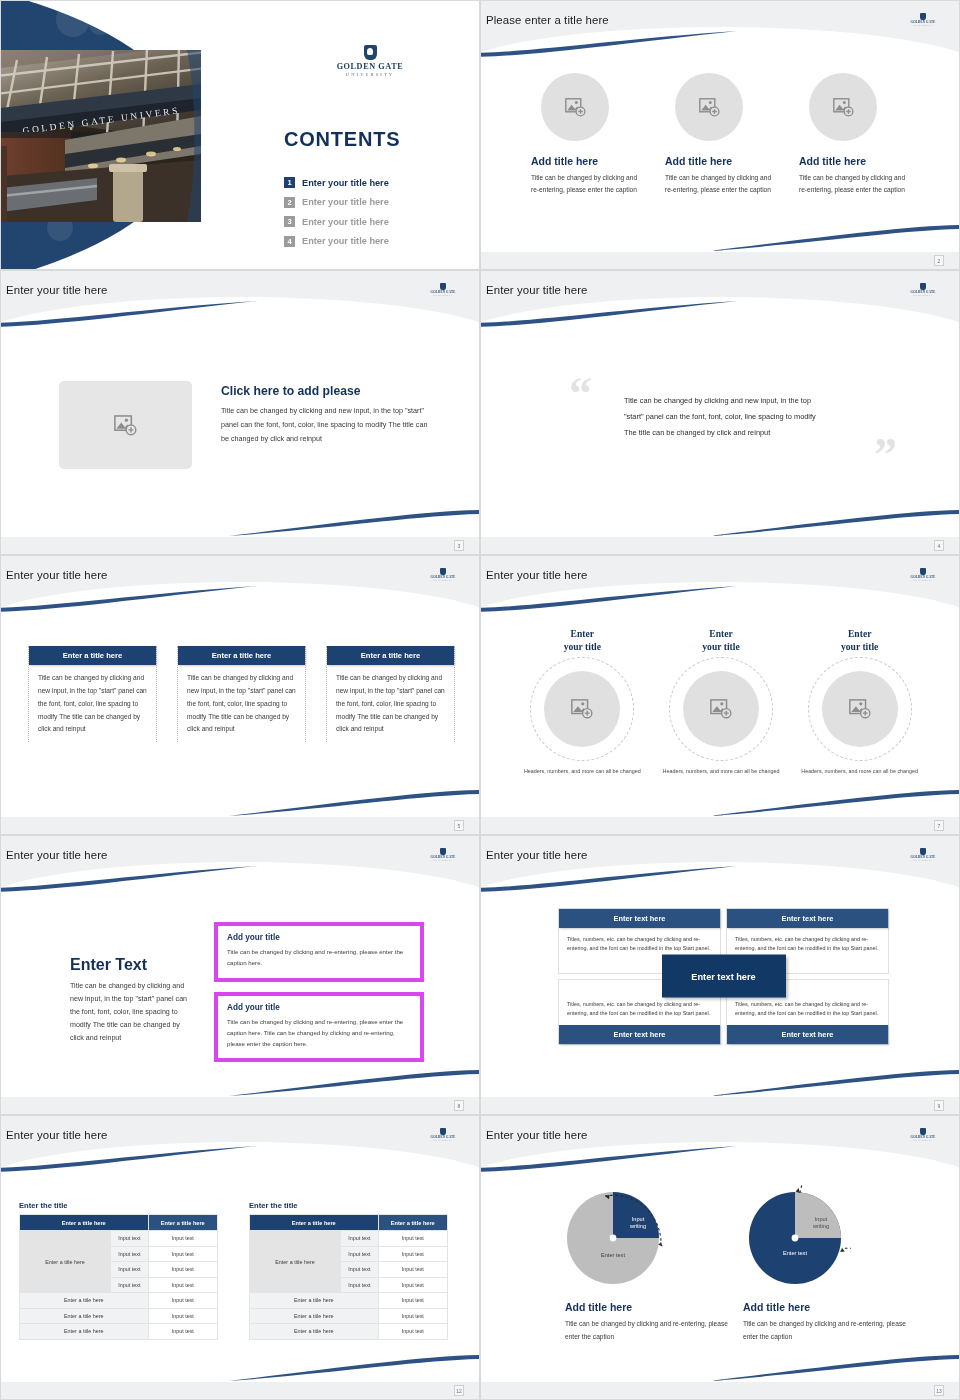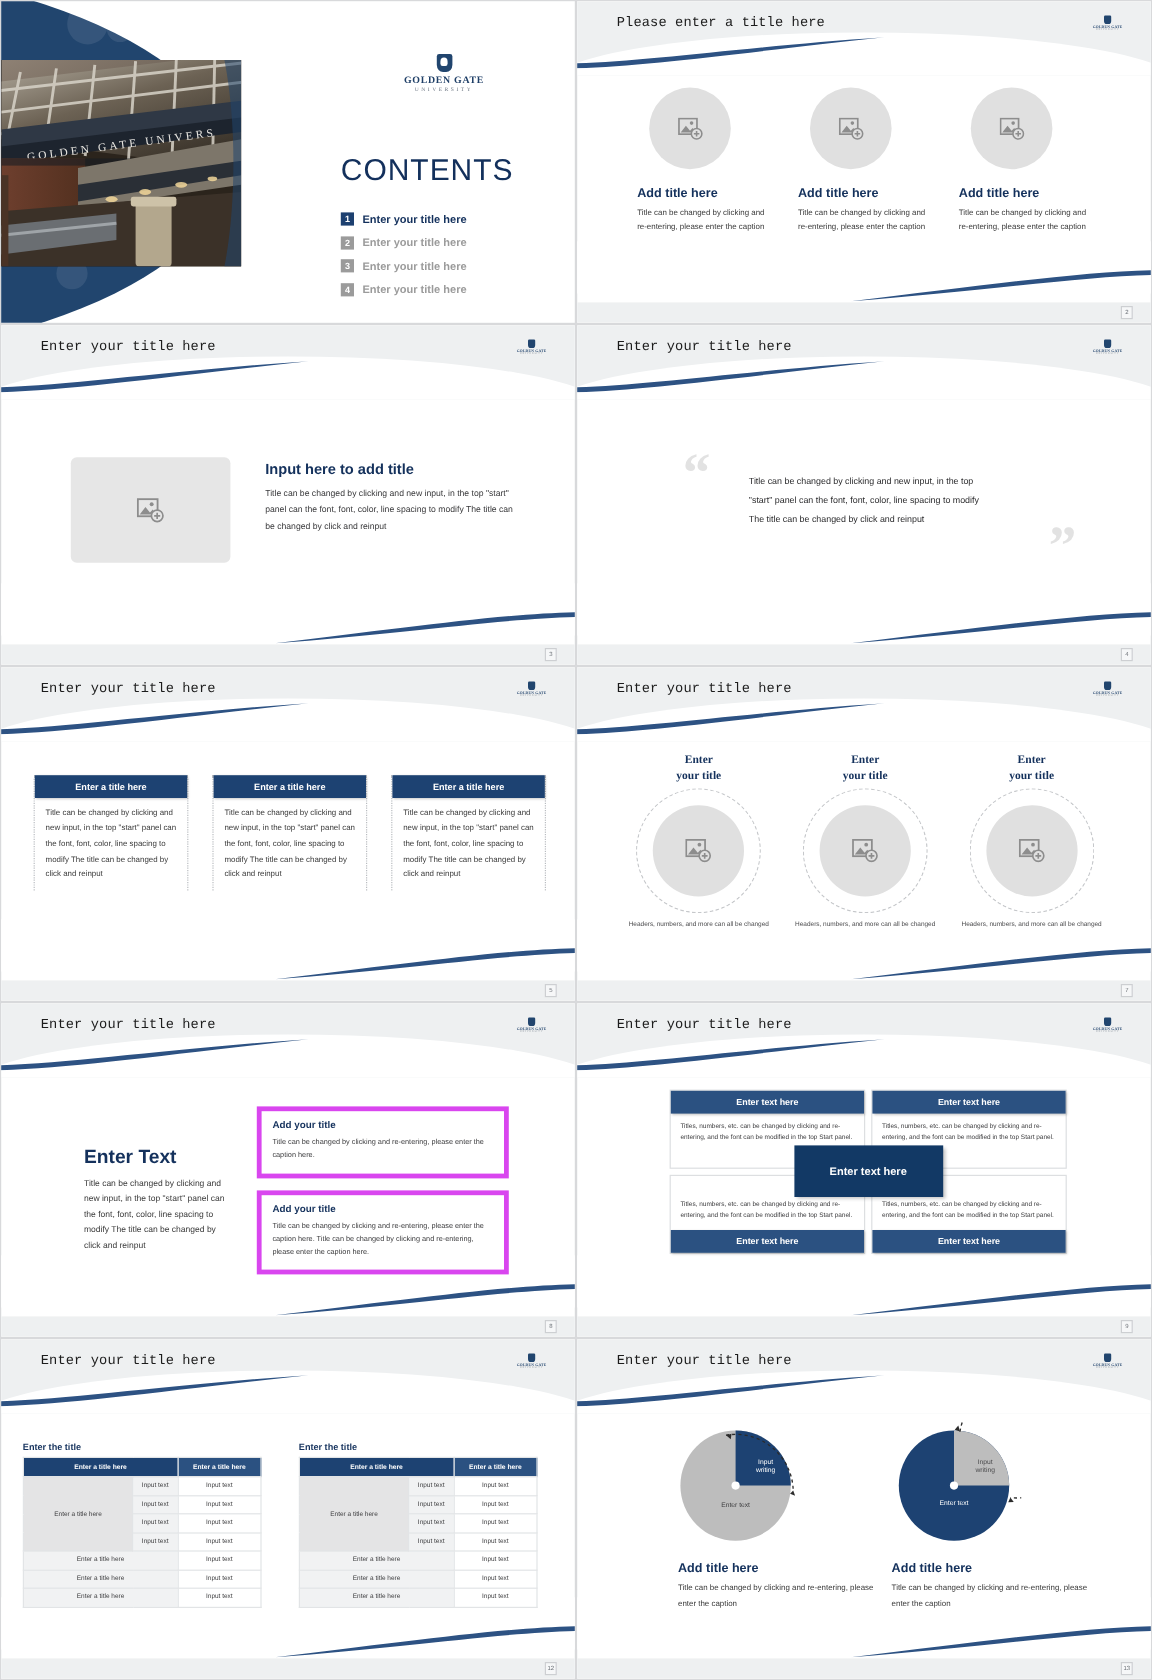--- a/index.html
+++ b/index.html
@@ -73,21 +73,21 @@
     font-family: "Liberation Serif", serif;
     font-size: 8.2px; letter-spacing: 0.6px; color: #1f3f67; font-weight: bold;
     line-height: 1.1;
   }
   .logo-sub {
     font-family: "Liberation Serif", serif;
     font-size: 4.6px; letter-spacing: 2.1px; color: #6c7683; margin-top: 1px;
   }
   .cover-title {
     position: absolute; left: 283px; top: 127px;
-    font-size: 25px; font-weight: normal; color: #13305c; letter-spacing: 0.8px;
+    font-size: 20px; font-weight: bold; color: #13305c; letter-spacing: 0.8px;
   }
   .toc { position: absolute; left: 283px; top: 172px; width: 175px; }
   .toc-row { display: flex; align-items: center; height: 19.5px; }
   .toc-num {
     width: 11px; height: 11px; margin-right: 7px;
     color: #fff; font-size: 7.5px; font-weight: bold;
     display: flex; align-items: center; justify-content: center;
     background: #9b9b9b;
   }
   .toc-row.active .toc-num { background: #1d4070; }
@@ -99,24 +99,23 @@
     position: absolute; left: 0; top: 0; width: 100%; height: 62px;
     background: #eef0f1;
     overflow: hidden;
   }
   .hdr-curve {
     position: absolute; left: -6%; top: 26px; width: 112%; height: 150px;
     background: #ffffff;
     border-radius: 50% 50% 0 0 / 46px 46px 0 0;
   }
   .slide-title {
-    position: absolute; left: 33px; top: 13px;
+    position: absolute; left: 5px; top: 13px;
     font-size: 11.4px; color: #1c1c1c; letter-spacing: 0.1px;
     z-index: 6;
-    font-family: Liberation Mono, monospace;
   }
   .mini-logo {
     position: absolute; right: 18px; top: 12px; text-align: center; width: 36px; z-index: 6;
   }
   .mini-crest {
     width: 5.5px; height: 6.5px; margin: 0 auto 1px auto;
     background: #21456e; border-radius: 1px 1px 40% 40%;
   }
   .mini-name {
     font-family: "Liberation Serif", serif; font-size: 3.1px; color: #2a4b73;
@@ -444,21 +443,21 @@
         <svg width="23" height="21" viewBox="0 0 21 19">
             <rect x="0.8" y="0.8" width="15" height="13" fill="none" stroke="#8d8d8d" stroke-width="1.4"></rect>
             <circle cx="11.3" cy="4.6" r="1.5" fill="#8d8d8d"></circle>
             <path d="M2.2 12.4 L6.6 6.8 L10 11 L12.2 8.6 L14.4 12.4 Z" fill="#8d8d8d"></path>
             <circle cx="15.5" cy="13.5" r="4.4" fill="#e6e6e6" stroke="#8d8d8d" stroke-width="1.3"></circle>
             <path d="M15.5 11.2 V15.8 M13.2 13.5 H17.8" stroke="#8d8d8d" stroke-width="1.3"></path>
           </svg>
       </span>
     </div>
     <div class="s3-text">
-      <div class="s3-h">Input here to add title</div>
+      <div class="s3-h">Click here to add please</div>
       <div class="s3-p">Title can be changed by clicking and new input, in the top "start" panel can the font, font, color, line spacing to modify The title can be changed by click and reinput</div>
     </div>
     <div class="bot-bar"></div>
     <div class="bot-curve"></div>
     <div class="pagenum">3</div>
   </div>
 
   <div class="slide">
     <div class="hdr">
         <div class="hdr-curve"></div>

